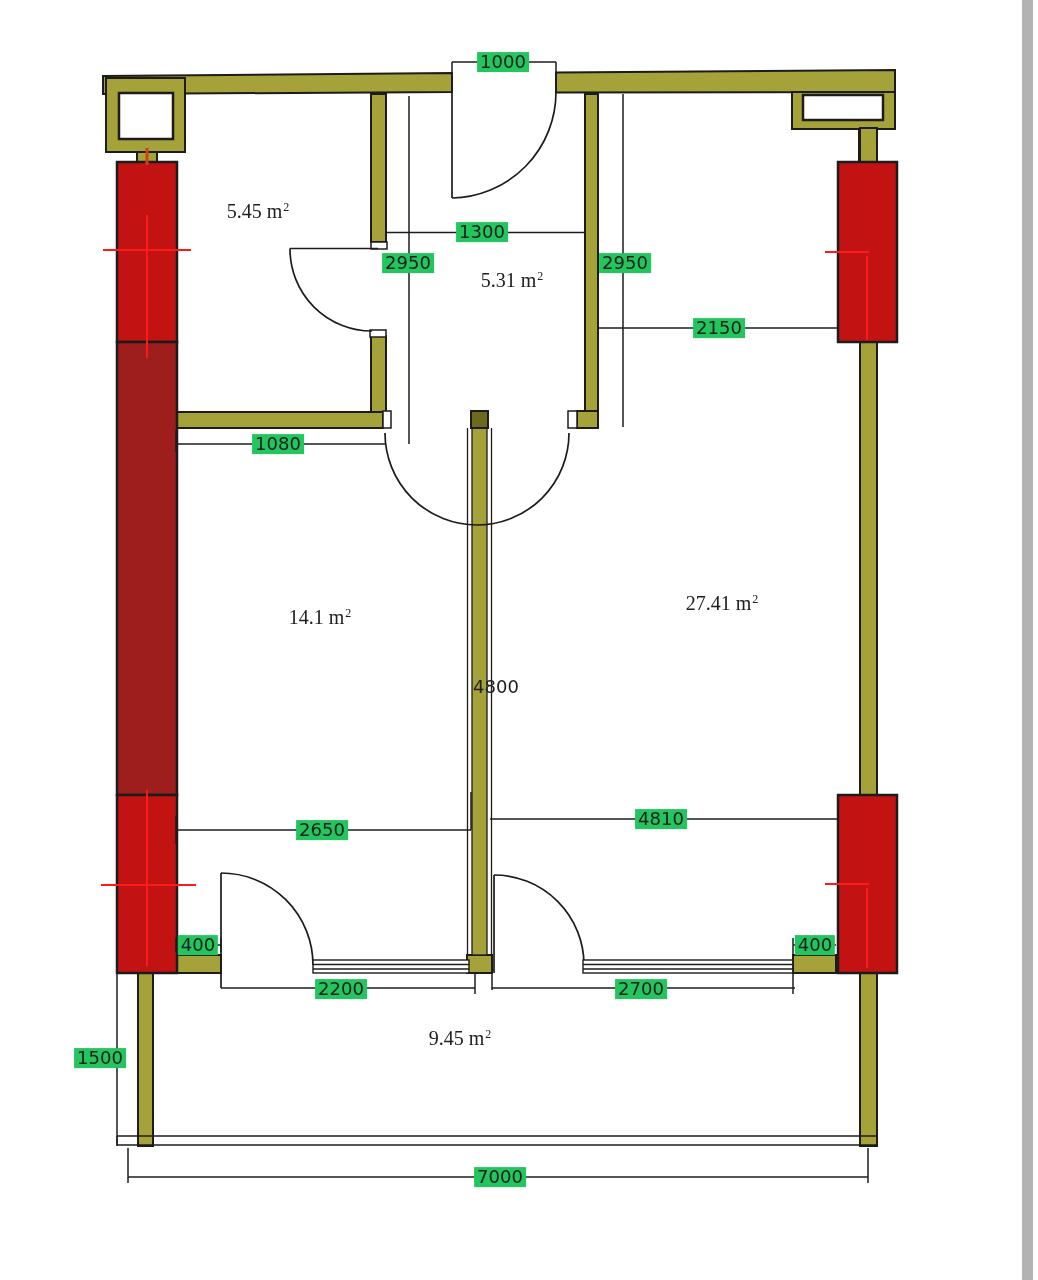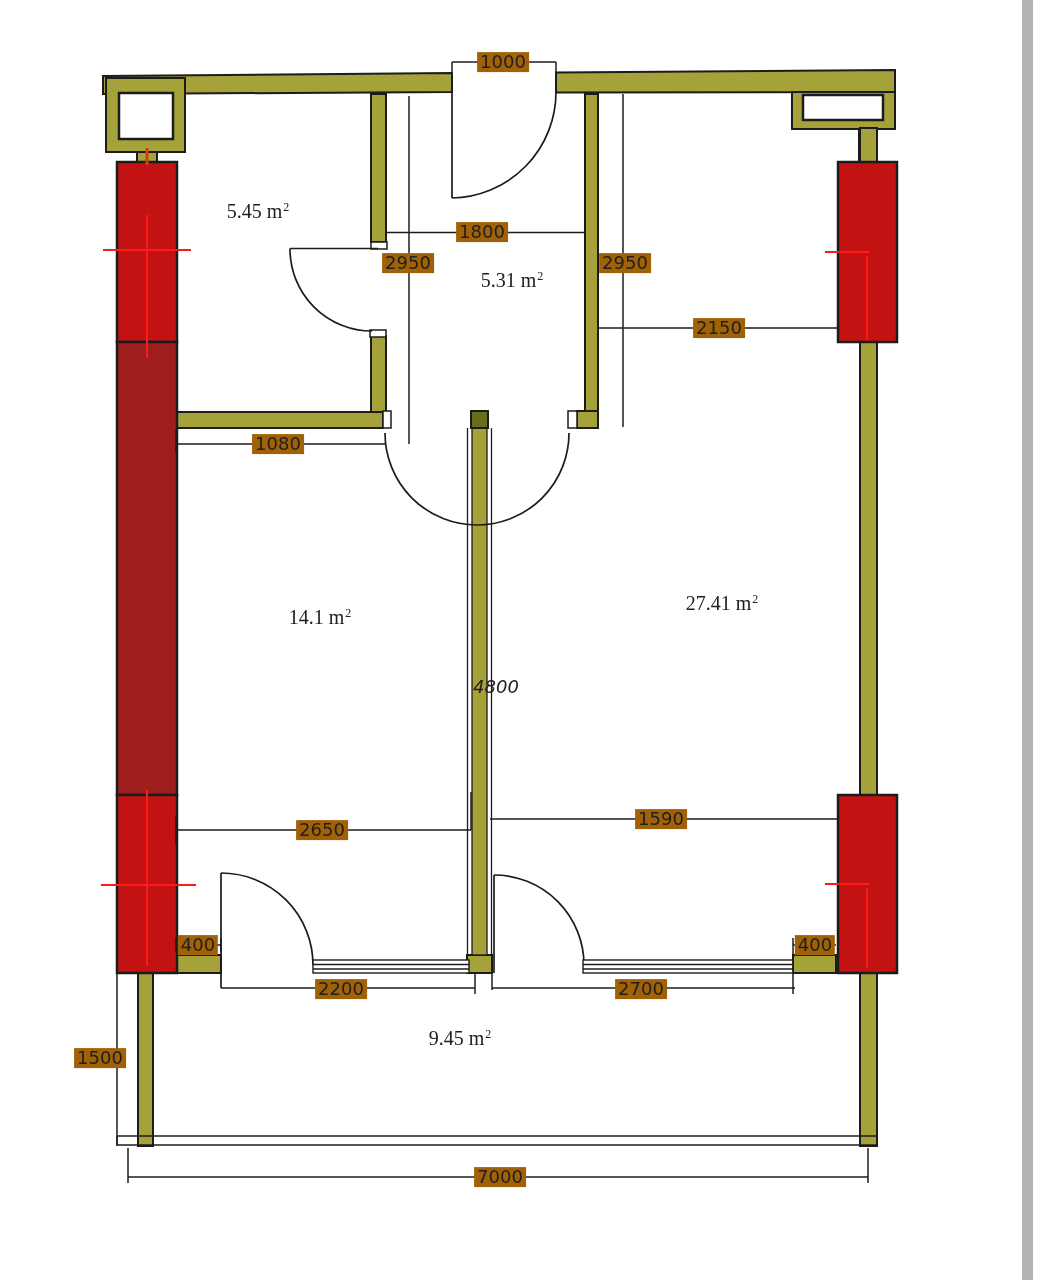--- a/index.html
+++ b/index.html
@@ -1,21 +1,21 @@
 <!DOCTYPE html>
 <html><head>
 <meta charset="utf-8">
 <style>
   html,body{margin:0;padding:0;background:#ffffff;}
   #stage{position:relative;width:1038px;height:1280px;background:#ffffff;overflow:hidden;
          font-family:"DejaVu Sans","Liberation Sans",sans-serif;}
   #plan-svg{position:absolute;left:0;top:0;}
   .lbl{position:absolute;transform:translate(-50%,-50%);white-space:nowrap;color:#202020;}
-  .dim{font-size:18px;background:#a16207;padding:0 3px;line-height:1.1;}
-  .dim.nobg{background:transparent;font-style:italic;}
+  .dim{font-size:18px;background:#22c55e;padding:0 3px;line-height:1.1;}
+  .dim.nobg{background:transparent;}
   .room{font-size:20px;background:transparent;font-family:Liberation Serif, serif;}
   .room .unit{margin-left:5px;}
   .sup{font-size:12px;position:relative;top:-7px;margin-left:1px;}
 </style>
 </head>
 <body>
 
 <div id="stage">
   <svg id="plan-svg" width="1038" height="1280" viewBox="0 0 1038 1280">
 
@@ -143,27 +143,27 @@
     <span>14.1</span><span class="unit">m</span><span class="sup">2</span>
   </div>
   <div class="lbl room" style="left:722px;top:603px">
     <span>27.41</span><span class="unit">m</span><span class="sup">2</span>
   </div>
   <div class="lbl room" style="left:460px;top:1038px">
     <span>9.45</span><span class="unit">m</span><span class="sup">2</span>
   </div>
 
   <div class="lbl dim" style="left:503px;top:62px">1000</div>
-  <div class="lbl dim" style="left:482px;top:232px">1800</div>
+  <div class="lbl dim" style="left:482px;top:232px">1300</div>
   <div class="lbl dim" style="left:408px;top:263px">2950</div>
   <div class="lbl dim" style="left:625px;top:263px">2950</div>
   <div class="lbl dim" style="left:719px;top:328px">2150</div>
   <div class="lbl dim" style="left:278px;top:444px">1080</div>
   <div class="lbl dim nobg" style="left:496px;top:687px">4800</div>
   <div class="lbl dim" style="left:322px;top:830px">2650</div>
-  <div class="lbl dim" style="left:661px;top:819px">1590</div>
+  <div class="lbl dim" style="left:661px;top:819px">4810</div>
   <div class="lbl dim" style="left:198px;top:945px">400</div>
   <div class="lbl dim" style="left:815px;top:945px">400</div>
   <div class="lbl dim" style="left:341px;top:989px">2200</div>
   <div class="lbl dim" style="left:641px;top:989px">2700</div>
   <div class="lbl dim" style="left:100px;top:1058px">1500</div>
   <div class="lbl dim" style="left:500px;top:1177px">7000</div>
 </div>
 
 </body></html>

